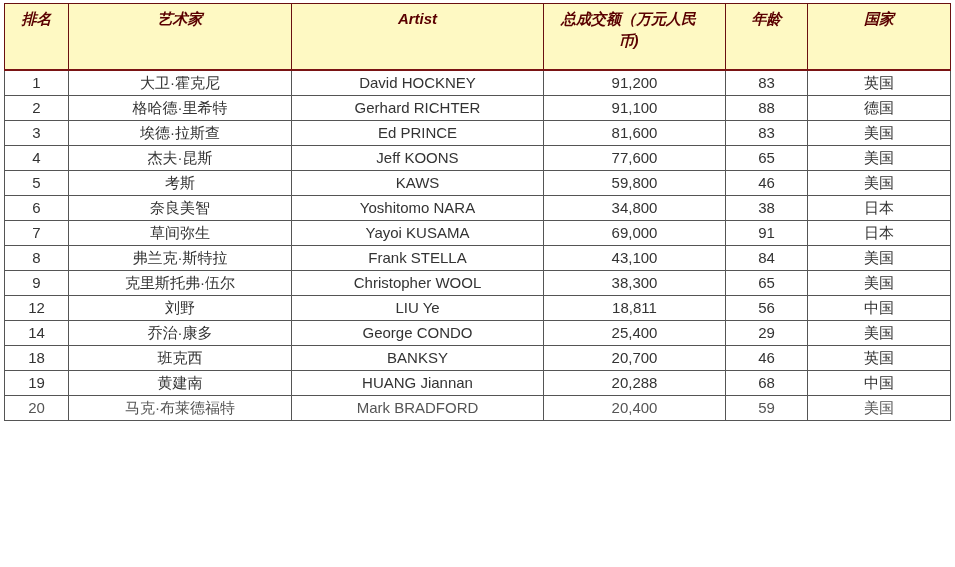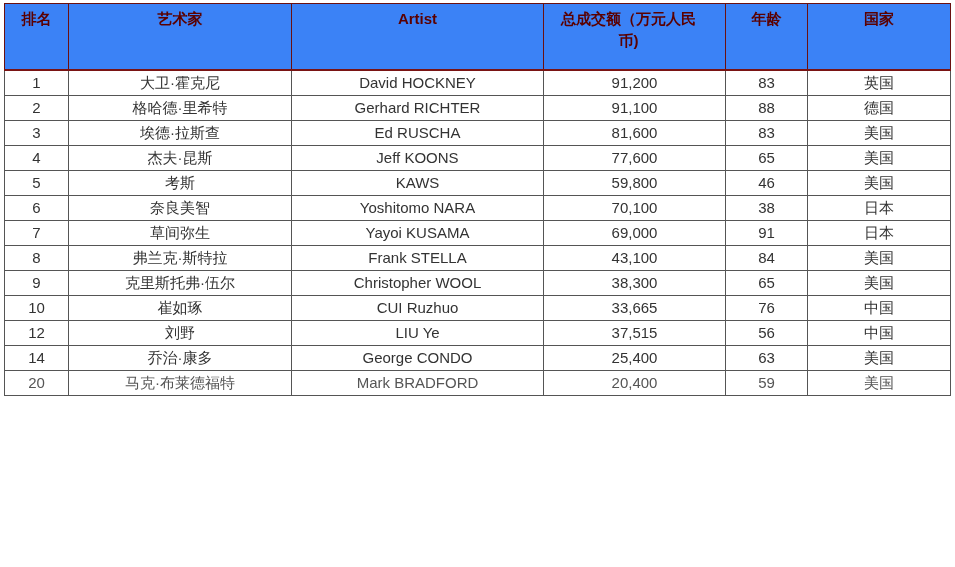--- a/index.html
+++ b/index.html
@@ -22,31 +22,32 @@
       font-size: 15px;
       color: #333333;
     }
     table.rank col.c-rank { width: 64px; }
     table.rank col.c-cn { width: 223px; }
     table.rank col.c-en { width: 252px; }
     table.rank col.c-total { width: 182px; }
     table.rank col.c-age { width: 82px; }
     table.rank col.c-country { width: 143px; }
     table.rank th {
-      background: #3b82f6;
+      background: #fef9c3;
       color: #5a0000;
       font-weight: bold;
       font-size: 15px;
       height: 61px;
       vertical-align: top;
       padding: 4px 4px 0 4px;
       border: 1px solid #6a1010;
       border-bottom: 2px solid #7a1414;
       line-height: 22px;
       text-align: center;
+      font-style: italic;
     }
     table.rank th.total-head {
       padding-left: 16px;
       padding-right: 28px;
     }
     table.rank td {
       height: 24px;
       padding: 0;
       border: 1px solid #555555;
       text-align: center;
@@ -103,21 +104,21 @@
           <td>2</td>
           <td>格哈德·里希特</td>
           <td>Gerhard RICHTER</td>
           <td>91,100</td>
           <td>88</td>
           <td>德国</td>
         </tr>
         <tr>
           <td>3</td>
           <td>埃德·拉斯查</td>
-          <td>Ed RUSCHA</td>
+          <td>Ed PRINCE</td>
           <td>81,600</td>
           <td>83</td>
           <td>美国</td>
         </tr>
         <tr>
           <td>4</td>
           <td>杰夫·昆斯</td>
           <td>Jeff KOONS</td>
           <td>77,600</td>
           <td>65</td>
@@ -128,21 +129,21 @@
           <td>考斯</td>
           <td>KAWS</td>
           <td>59,800</td>
           <td>46</td>
           <td>美国</td>
         </tr>
         <tr>
           <td>6</td>
           <td>奈良美智</td>
           <td>Yoshitomo NARA</td>
-          <td>70,100</td>
+          <td>34,800</td>
           <td>38</td>
           <td>日本</td>
         </tr>
         <tr>
           <td>7</td>
           <td>草间弥生</td>
           <td>Yayoi KUSAMA</td>
           <td>69,000</td>
           <td>91</td>
           <td>日本</td>
@@ -157,42 +158,50 @@
         </tr>
         <tr>
           <td>9</td>
           <td>克里斯托弗·伍尔</td>
           <td>Christopher WOOL</td>
           <td>38,300</td>
           <td>65</td>
           <td>美国</td>
         </tr>
         <tr>
-          <td>10</td>
-          <td>崔如琢</td>
-          <td>CUI Ruzhuo</td>
-          <td>33,665</td>
-          <td>76</td>
-          <td>中国</td>
-        </tr>
-        <tr>
           <td>12</td>
           <td>刘野</td>
           <td>LIU Ye</td>
-          <td>37,515</td>
+          <td>18,811</td>
           <td>56</td>
           <td>中国</td>
         </tr>
         <tr>
           <td>14</td>
           <td>乔治·康多</td>
           <td>George CONDO</td>
           <td>25,400</td>
-          <td>63</td>
-          <td>美国</td>
+          <td>29</td>
+          <td>美国</td>
+        </tr>
+        <tr>
+          <td>18</td>
+          <td>班克西</td>
+          <td>BANKSY</td>
+          <td>20,700</td>
+          <td>46</td>
+          <td>英国</td>
+        </tr>
+        <tr>
+          <td>19</td>
+          <td>黄建南</td>
+          <td>HUANG Jiannan</td>
+          <td>20,288</td>
+          <td>68</td>
+          <td>中国</td>
         </tr>
         <tr class="last">
           <td>20</td>
           <td>马克·布莱德福特</td>
           <td>Mark BRADFORD</td>
           <td>20,400</td>
           <td>59</td>
           <td>美国</td>
         </tr>
       </tbody>

